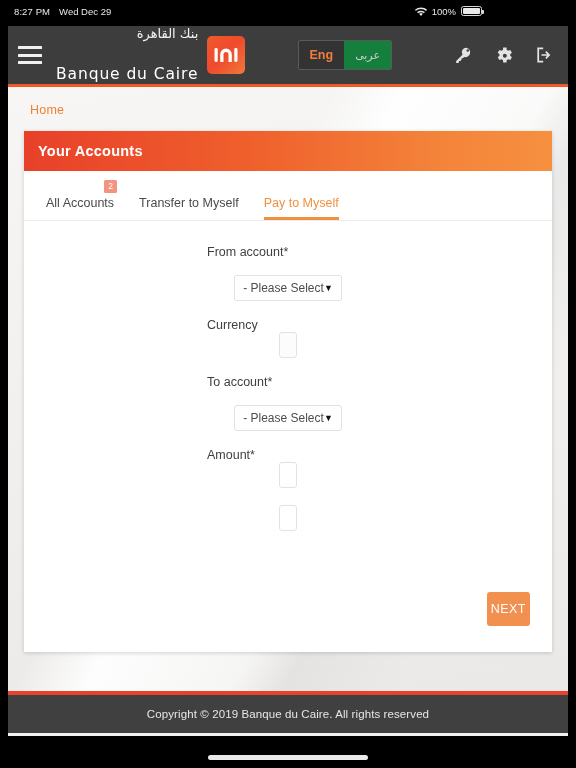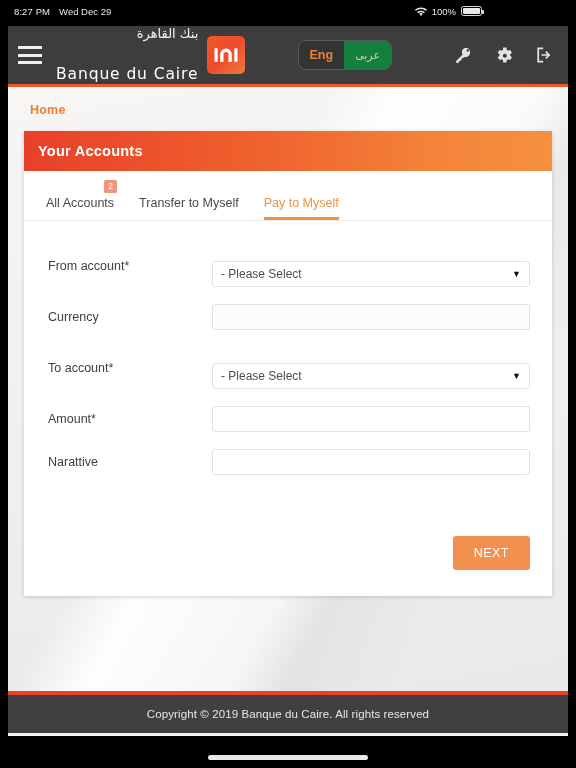--- a/index.html
+++ b/index.html
@@ -78,21 +78,21 @@
   }
   .logo-tile {
     width: 38px; height: 38px; border-radius: 5px;
     background: linear-gradient(135deg, #f05a2b 0%, #ef4a2c 48%, #ee7a3a 100%);
     display: flex; align-items: center; justify-content: center;
   }
 
   .nav-right { margin-left: auto; display: flex; align-items: center; }
   .lang-switch {
     display: flex; align-items: stretch;
-    border: 1px solid #5a5a5a; border-radius: 8px;
+    border: 1px solid #5a5a5a; border-radius: 2px;
     overflow: hidden; margin-right: 42px;
   }
   .lang-btn {
     padding: 7px 11px; font-size: 12.5px;
     color: #cfcfcf; background: #15803d; cursor: pointer;
     display: flex; align-items: center;
   }
   .lang-btn.active { color: #ef7f3d; background: #333333; font-weight: bold; }
   .lang-ar { font-family: "DejaVu Sans", sans-serif; font-size: 11px; direction: rtl; }
 
@@ -103,21 +103,21 @@
     position: relative;
     height: 646px;
     background:
       radial-gradient(ellipse 120px 150px at 468px 150px, rgba(196,196,196,.42) 0%, rgba(210,210,210,0) 72%),
       radial-gradient(ellipse 70px 95px at 470px 155px, rgba(252,252,252,.85) 0%, rgba(252,252,252,0) 70%),
       linear-gradient(118deg, rgba(255,255,255,0) 36%, rgba(255,255,255,.92) 44%, rgba(255,255,255,.55) 60%, rgba(214,214,214,.35) 66%, rgba(255,255,255,0) 78%),
       linear-gradient(170deg, #f7f6f5 0%, #f1f0ee 45%, #e9e8e6 100%);
   }
   .breadcrumb {
     padding: 16px 0 0 22px;
-    color: #ef8033; font-size: 12.5px; font-weight: bold;
+    color: #ef8033; font-size: 12.5px; font-weight: normal;
     letter-spacing: .2px; cursor: pointer;
   }
 
   
   .card {
     position: relative;
     margin: 14px 16px 0 16px;
     background: #ffffff;
     box-shadow: 0 1px 4px rgba(0,0,0,.17);
   }
@@ -152,20 +152,21 @@
     background: #f2947e; color: #fff;
     font-size: 8.5px; line-height: 13px; text-align: center;
     border-radius: 1.5px;
   }
 
   
   .form { padding: 24px 22px 30px 22px; }
   .frow {
     display: flex; align-items: center;
     margin-bottom: 17px;
+    flex-direction: column;
   }
   .flabel {
     width: 166px; flex: none;
     font-size: 12.5px; color: #3f3f3f;
     padding-left: 2px;
   }
   .fctrl { flex: 1; max-width: 320px; }
 
   .sel, .txt {
     width: 100%; height: 26px;
@@ -179,21 +180,21 @@
   .sel { justify-content: space-between; cursor: pointer; margin-top: 16px; }
   .sel .caret { font-size: 9px; color: #111; line-height: 1; }
   .txt.readonly { background: #fcfcfc; }
 
   .btn-row { display: flex; justify-content: flex-end; padding: 14px 22px 26px 0; }
   .btn-next {
     background: #f2904f; color: #fff;
     border: none; border-radius: 3px;
     font-family: "Liberation Sans", sans-serif;
     font-size: 12.5px; letter-spacing: .5px;
-    padding: 10px 21px; cursor: pointer;
+    padding: 10px 4px; cursor: pointer;
   }
 
   
   .footer {
     position: absolute; left: 0; bottom: 0;
     width: 560px; height: 42px;
     background: #404040;
     border-top: 4px solid #e8432a;
     display: flex; align-items: center; justify-content: center;
   }
@@ -338,21 +339,20 @@
           </div>
 
           <div class="frow">
             <div class="flabel">Amount*</div>
             <div class="fctrl">
               <div class="txt"></div>
             </div>
           </div>
 
           <div class="frow">
-            <div class="flabel">Narattive</div>
             <div class="fctrl">
               <div class="txt"></div>
             </div>
           </div>
 
         </div>
 
         <div class="btn-row">
           <button class="btn-next">NEXT</button>
         </div>

